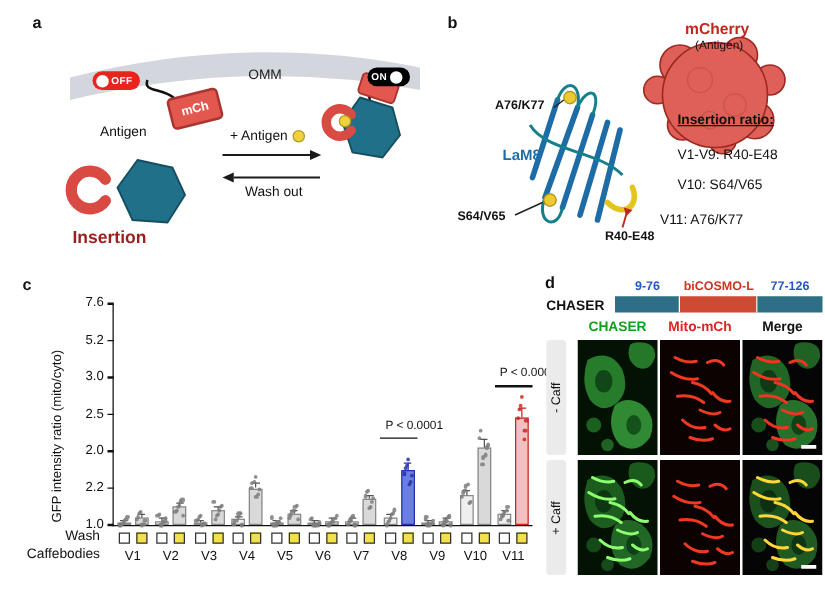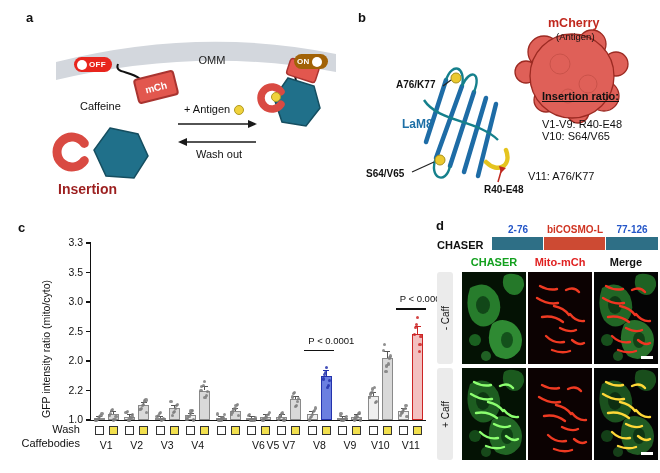--- a/index.html
+++ b/index.html
@@ -9,21 +9,21 @@
   .plabel{font-size:13px;font-weight:bold;}
   .sm{font-size:11px;}
   .bold{font-weight:bold;}
   .center{text-align:center;}
   
   .pill{position:absolute;height:15px;border-radius:8px;display:flex;align-items:center;
         gap:2px;padding:0 3px;box-sizing:border-box;}
   .pill .knob{width:10px;height:10px;border-radius:50%;background:#fff;flex:0 0 auto;}
   .pill .ptxt{color:#fff;font-size:8px;font-weight:bold;letter-spacing:.3px;}
   .off{background:#e8251d;width:38px;}
-  .on{background:#a16207;width:34px;}
+  .on{background:#000000;width:34px;}
   .mchbox{position:absolute;width:38px;height:22px;background:#e2574e;border:2px solid #a93430;
           border-radius:4px;transform:rotate(-14deg);display:flex;align-items:center;justify-content:center;}
   .mchbox span{color:#fff;font-weight:bold;font-size:10px;}
   .cdot{display:inline-block;width:8px;height:8px;border-radius:50%;background:#f0d23c;
         border:1px solid #b09a20;margin-left:4px;vertical-align:middle;}
   
   #chart-plot{position:absolute;left:90px;top:243px;width:335px;height:177px;
               border-left:1.4px solid #111;border-bottom:1.4px solid #111;}
   .bar{position:absolute;width:11px;border:1px solid #8a8a8a;box-sizing:border-box;background:#ddd;}
   .wh{position:absolute;width:1px;background:#555;}
@@ -72,21 +72,21 @@
     <span class="knob"></span>
     <span class="ptxt">OFF</span>
   </div>
   <div class="pill on" style="left:294px;top:54px">
     <span class="ptxt">ON</span>
     <span class="knob"></span>
   </div>
   <div class="mchbox" style="left:135px;top:74px">
     <span>mCh</span>
   </div>
-  <div class="abs sm" style="left:80px;top:100px">Caffeine</div>
+  <div class="abs sm" style="left:80px;top:100px">Antigen</div>
   <div class="abs sm" style="left:184px;top:103px">
     <span>+ Antigen</span><span class="cdot"></span>
   </div>
   <div class="abs sm" style="left:196px;top:148px">Wash out</div>
   <div class="abs bold" style="left:58px;top:181px;font-size:14px;color:#9c1f1f">Insertion</div>
 
   <svg class="abs" style="left:340px;top:0" width="320" height="210" viewBox="0 0 320 210">
     <g stroke="#1e6ca6" stroke-width="4.5" stroke-linecap="round">
       <line x1="96" y1="158" x2="122" y2="86"></line>
       <line x1="110" y1="166" x2="134" y2="92"></line>
@@ -126,39 +126,39 @@
 
   <div class="abs plabel" style="left:358px;top:10px">b</div>
   <div class="abs bold" style="left:548px;top:16px;font-size:12.5px;color:#c0281e">mCherry</div>
   <div class="abs" style="left:556px;top:31px;font-size:9.5px">(Antigen)</div>
   <div class="abs bold" style="left:396px;top:79px;font-size:10px">A76/K77</div>
   <div class="abs bold" style="left:402px;top:117px;font-size:12px;color:#1d6fa6">LaM8</div>
   <div class="abs bold" style="left:366px;top:168px;font-size:10px">S64/V65</div>
   <div class="abs bold" style="left:484px;top:184px;font-size:10px">R40-E48</div>
   <div class="abs bold sm" style="left:542px;top:90px;text-decoration:underline">Insertion ratio:</div>
   <div class="abs sm" style="left:542px;top:118px">V1-V9: R40-E48</div>
-  <div class="abs sm" style="left:542px;top:130px">V10: S64/V65</div>
+  <div class="abs sm" style="left:542px;top:142px">V10: S64/V65</div>
   <div class="abs sm" style="left:528px;top:170px">V11: A76/K77</div>
 
   <div class="abs plabel" style="left:18px;top:220px">c</div>
   <div class="ylab">GFP intensity ratio (mito/cyto)</div>
   <div id="chart-plot">
       <div class="ytick-label" style="left: -36px; top: 170px; width: 28px; text-align: right;">1.0</div>
       <div class="ytick-mark" style="left: -5px; top: 176.4px;"></div>
       <div class="ytick-label" style="left: -36px; top: 140.5px; width: 28px; text-align: right;">2.2</div>
       <div class="ytick-mark" style="left: -5px; top: 146.9px;"></div>
       <div class="ytick-label" style="left: -36px; top: 111px; width: 28px; text-align: right;">2.0</div>
       <div class="ytick-mark" style="left: -5px; top: 117.4px;"></div>
       <div class="ytick-label" style="left: -36px; top: 81.5px; width: 28px; text-align: right;">2.5</div>
       <div class="ytick-mark" style="left: -5px; top: 87.9px;"></div>
       <div class="ytick-label" style="left: -36px; top: 52px; width: 28px; text-align: right;">3.0</div>
       <div class="ytick-mark" style="left: -5px; top: 58.4px;"></div>
-      <div class="ytick-label" style="left: -36px; top: 22.5px; width: 28px; text-align: right;">3.5</div>
+      <div class="ytick-label" style="left: -36px; top: 22.5px; width: 28px; text-align: right;">5.2</div>
       <div class="ytick-mark" style="left: -5px; top: 28.9px;"></div>
-      <div class="ytick-label" style="left: -36px; top: -7px; width: 28px; text-align: right;">3.3</div>
+      <div class="ytick-label" style="left: -36px; top: -7px; width: 28px; text-align: right;">7.6</div>
       <div class="ytick-mark" style="left: -5px; top: -0.6px;"></div>
       <div class="bar" style="left: 2.72727px; top: 174.5px; width: 11px; height: 2.5px; background: rgb(239, 239, 239); border-color: rgb(138, 138, 138);"></div>
       <div class="wh" style="left: 7.72727px; top: 173.377px; height: 2.4426px; background: rgb(85, 85, 85);"></div>
       <div class="whcap" style="left: 5.22727px; top: 173.377px; background: rgb(85, 85, 85);"></div>
       <div class="dot" style="left: 3.02727px; top: 175.4px; background: rgb(125, 125, 125);"></div>
       <div class="dot" style="left: 8.42727px; top: 171.06px; background: rgb(125, 125, 125);"></div>
       <div class="dot" style="left: 6.17727px; top: 174.22px; background: rgb(125, 125, 125);"></div>
       <div class="dot" style="left: 3.92727px; top: 175.4px; background: rgb(125, 125, 125);"></div>
       <div class="dot" style="left: 9.32727px; top: 168.69px; background: rgb(125, 125, 125);"></div>
       <div class="dot" style="left: 7.07727px; top: 171.85px; background: rgb(125, 125, 125);"></div>
@@ -260,21 +260,21 @@
       <div class="wh" style="left: 143.545px; top: 165.171px; height: 2.9795px; background: rgb(85, 85, 85);"></div>
       <div class="whcap" style="left: 141.045px; top: 165.171px; background: rgb(85, 85, 85);"></div>
       <div class="dot" style="left: 139.295px; top: 170.308px; background: rgb(125, 125, 125);"></div>
       <div class="dot" style="left: 144.695px; top: 159.973px; background: rgb(125, 125, 125);"></div>
       <div class="dot" style="left: 142.445px; top: 163.731px; background: rgb(125, 125, 125);"></div>
       <div class="dot" style="left: 140.195px; top: 167.49px; background: rgb(125, 125, 125);"></div>
       <div class="dot" style="left: 145.595px; top: 171.248px; background: rgb(125, 125, 125);"></div>
       <div class="dot" style="left: 143.345px; top: 160.913px; background: rgb(125, 125, 125);"></div>
       <div class="dot" style="left: 141.095px; top: 164.671px; background: rgb(125, 125, 125);"></div>
       <div class="sq" style="left: 139.545px; top: 183px; background: rgb(242, 224, 78);"></div>
-      <div class="cat-label" style="left: 123.045px; top: 196px; width: 28px; margin-left: 45px;">V5</div>
+      <div class="cat-label" style="left: 123.045px; top: 196px; width: 28px;">V5</div>
       <div class="bar" style="left: 155px; top: 174.5px; width: 11px; height: 2.5px; background: rgb(239, 239, 239); border-color: rgb(138, 138, 138);"></div>
       <div class="wh" style="left: 160px; top: 173.377px; height: 2.4426px; background: rgb(85, 85, 85);"></div>
       <div class="whcap" style="left: 157.5px; top: 173.377px; background: rgb(85, 85, 85);"></div>
       <div class="dot" style="left: 161.6px; top: 175.4px; background: rgb(125, 125, 125);"></div>
       <div class="dot" style="left: 159.35px; top: 175.4px; background: rgb(125, 125, 125);"></div>
       <div class="dot" style="left: 157.1px; top: 170.27px; background: rgb(125, 125, 125);"></div>
       <div class="dot" style="left: 162.5px; top: 173.43px; background: rgb(125, 125, 125);"></div>
       <div class="dot" style="left: 160.25px; top: 175.4px; background: rgb(125, 125, 125);"></div>
       <div class="dot" style="left: 158px; top: 175.4px; background: rgb(125, 125, 125);"></div>
       <div class="dot" style="left: 155.75px; top: 171.06px; background: rgb(125, 125, 125);"></div>
@@ -408,21 +408,21 @@
       <div class="cat-label" style="left: 305.773px; top: 196px; width: 28px;">V11</div>
       <div class="pline" style="left: 213.409px; top: 106.75px;"></div>
       <div class="ptext" style="left: 193.409px; top: 91.75px; width: 70px;">P &lt; 0.0001</div>
       <div class="pline" style="left: 304.773px; top: 65.45px;"></div>
       <div class="ptext" style="left: 284.773px; top: 50.45px; width: 70px;">P &lt; 0.0001</div>
     </div>
   <div class="abs sm" style="left:48px;top:423px;width:32px;text-align:right">Wash</div>
   <div class="abs sm" style="left:6px;top:437px;width:74px;text-align:right">Caffebodies</div>
 
   <div class="abs plabel" style="left:436px;top:218px">d</div>
-  <div class="seglab" style="left:492px;top:224px;width:52px;color:#2456c8">2-76</div>
+  <div class="seglab" style="left:492px;top:224px;width:52px;color:#2456c8">9-76</div>
   <div class="seglab" style="left:544px;top:224px;width:62px;color:#d03422">biCOSMO-L</div>
   <div class="seglab" style="left:606px;top:224px;width:52px;color:#2456c8">77-126</div>
   <div class="abs" style="left:492px;top:237px;width:166px;height:13px">
     <div class="seg" style="width:52px;background:#2e6f86"></div>
     <div class="seg" style="width:62px;background:#cd4a33"></div>
     <div class="seg" style="width:52px;background:#2e6f86;border-right:none"></div>
   </div>
   <div class="abs" style="left:437px;top:239px;font-size:11px;font-weight:600">CHASER</div>
   <div class="colhead" style="left:462px;top:256px;color:#12a01e">CHASER</div>
   <div class="colhead" style="left:528px;top:256px;color:#e02222">Mito-mCh</div>

